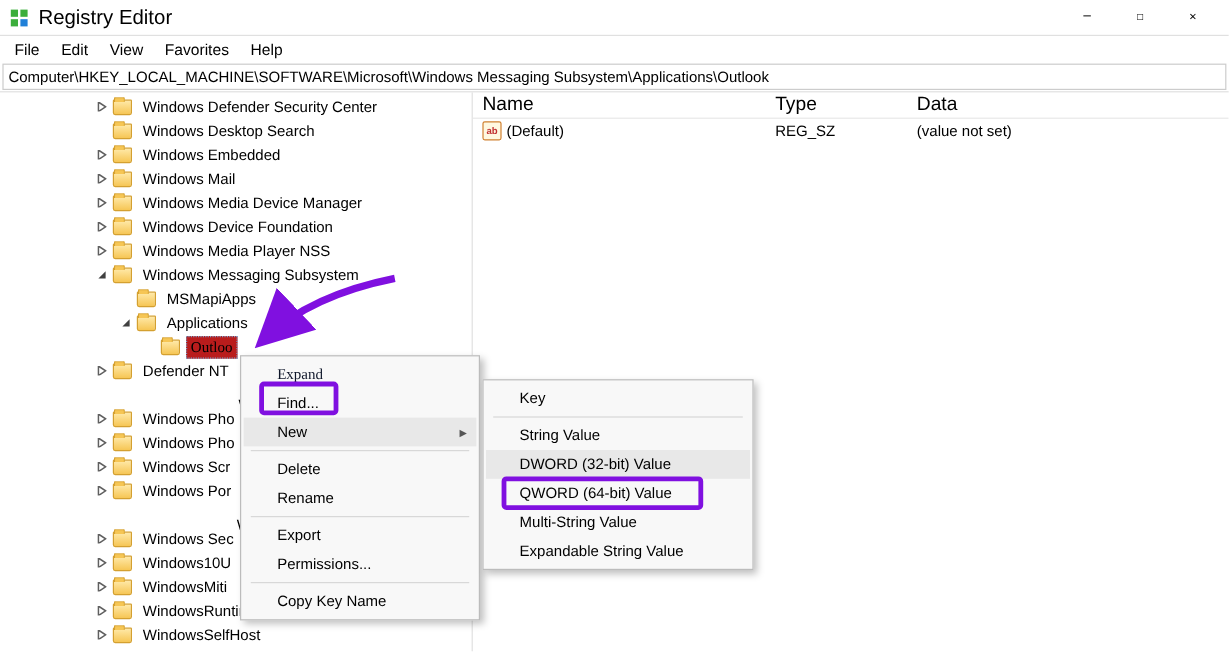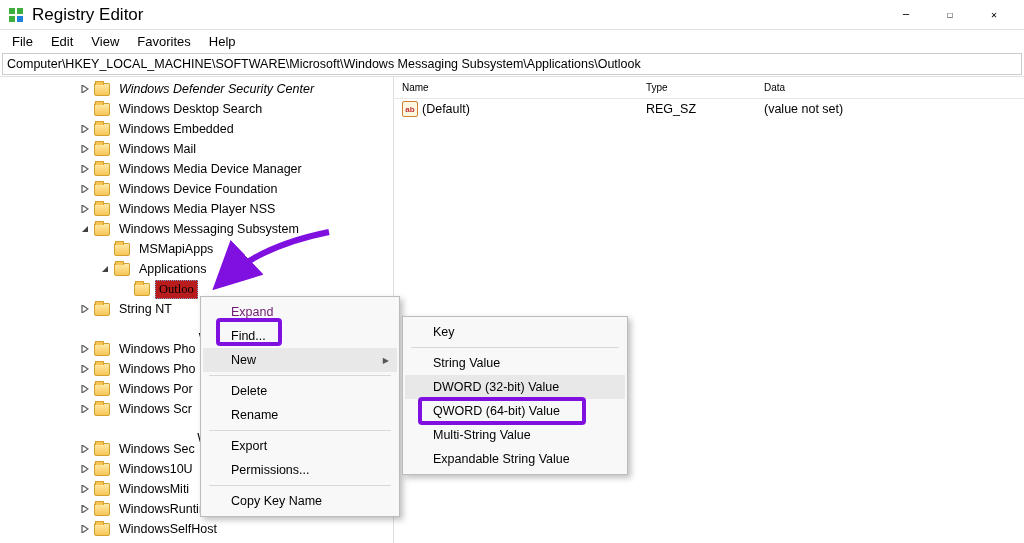--- a/index.html
+++ b/index.html
@@ -57,21 +57,21 @@
     padding-top: 2px;
   }
   .list-pane {
     flex: 1;
     overflow: hidden;
   }
   .list-header {
     display: flex;
     border-bottom: 1px solid #e8e8e8;
     height: 22px;
-    font-size: 10px;
+    font-size: 16px;
     align-items: center;
   }
   .list-header .col { padding: 2px 8px; }
   .col-name { width: 244px; }
   .col-type { width: 118px; }
   .col-data { flex: 1; }
   .list-row {
     display: flex;
     height: 20px;
     align-items: center;
@@ -144,21 +144,21 @@
     z-index: 10;
   }
   .context-menu .m-item {
     height: 24px;
     display: flex;
     align-items: center;
     padding: 0 24px 0 28px;
     position: relative;
     color: #000;
   }
-  .context-menu .m-item.disabled { color: #701a75; }
+  .context-menu .m-item.disabled { color: #0f172a; font-family: Liberation Serif, serif; }
   .context-menu .m-item.hover { background: #e8e8e8; }
   .context-menu .sep {
     height: 1px; background: #d8d8d8;
     margin: 3px 6px;
   }
   .context-menu .m-item .submenu-arrow {
     position: absolute; right: 8px;
     font-size: 10px; color: #555;
   }
   
@@ -197,21 +197,21 @@
   <span class="menu-item">Favorites</span>
   <span class="menu-item">Help</span>
 </div>
 
 <div class="addressbar">Computer\HKEY_LOCAL_MACHINE\SOFTWARE\Microsoft\Windows Messaging Subsystem\Applications\Outlook</div>
 
 <div class="main">
   <div class="tree-pane">
     <ul class="tree" id="tree-root">
         <li class="tree-node">
-          <div class="node-row" style="padding-left: 78px; font-style: italic;">
+          <div class="node-row" style="padding-left: 78px;">
             <span class="expander">
               <svg width="8" height="8" viewBox="0 0 8 8">
                 <path d="M1 0 L7 4 L1 8 Z" fill="none" stroke="#606060" stroke-width="1.3"></path>
               </svg>
             </span>
             <span class="folder-icon"></span>
             <span class="node-label">Windows Defender Security Center</span>
           </div>
         </li>
         <li class="tree-node">
@@ -313,21 +313,21 @@
           </div>
         </li>
         <li class="tree-node">
           <div class="node-row" style="padding-left: 78px;">
             <span class="expander">
               <svg width="8" height="8" viewBox="0 0 8 8">
                 <path d="M1 0 L7 4 L1 8 Z" fill="none" stroke="#606060" stroke-width="1.3"></path>
               </svg>
             </span>
             <span class="folder-icon"></span>
-            <span class="node-label">String NT</span>
+            <span class="node-label">Defender NT</span>
           </div>
         </li>
         <li class="tree-node">
           <div class="node-row" style="padding-left: 78px; flex-direction: column;">
             <span class="expander">
               <svg width="8" height="8" viewBox="0 0 8 8">
                 <path d="M1 0 L7 4 L1 8 Z" fill="none" stroke="#606060" stroke-width="1.3"></path>
               </svg>
             </span>
             <span class="folder-icon"></span>
@@ -357,32 +357,32 @@
           </div>
         </li>
         <li class="tree-node">
           <div class="node-row" style="padding-left: 78px;">
             <span class="expander">
               <svg width="8" height="8" viewBox="0 0 8 8">
                 <path d="M1 0 L7 4 L1 8 Z" fill="none" stroke="#606060" stroke-width="1.3"></path>
               </svg>
             </span>
             <span class="folder-icon"></span>
+            <span class="node-label">Windows Scr</span>
+          </div>
+        </li>
+        <li class="tree-node">
+          <div class="node-row" style="padding-left: 78px;">
+            <span class="expander">
+              <svg width="8" height="8" viewBox="0 0 8 8">
+                <path d="M1 0 L7 4 L1 8 Z" fill="none" stroke="#606060" stroke-width="1.3"></path>
+              </svg>
+            </span>
+            <span class="folder-icon"></span>
             <span class="node-label">Windows Por</span>
-          </div>
-        </li>
-        <li class="tree-node">
-          <div class="node-row" style="padding-left: 78px;">
-            <span class="expander">
-              <svg width="8" height="8" viewBox="0 0 8 8">
-                <path d="M1 0 L7 4 L1 8 Z" fill="none" stroke="#606060" stroke-width="1.3"></path>
-              </svg>
-            </span>
-            <span class="folder-icon"></span>
-            <span class="node-label">Windows Scr</span>
           </div>
         </li>
         <li class="tree-node">
           <div class="node-row" style="padding-left: 78px; flex-direction: column;">
             <span class="expander">
               <svg width="8" height="8" viewBox="0 0 8 8">
                 <path d="M1 0 L7 4 L1 8 Z" fill="none" stroke="#606060" stroke-width="1.3"></path>
               </svg>
             </span>
             <span class="folder-icon"></span>

